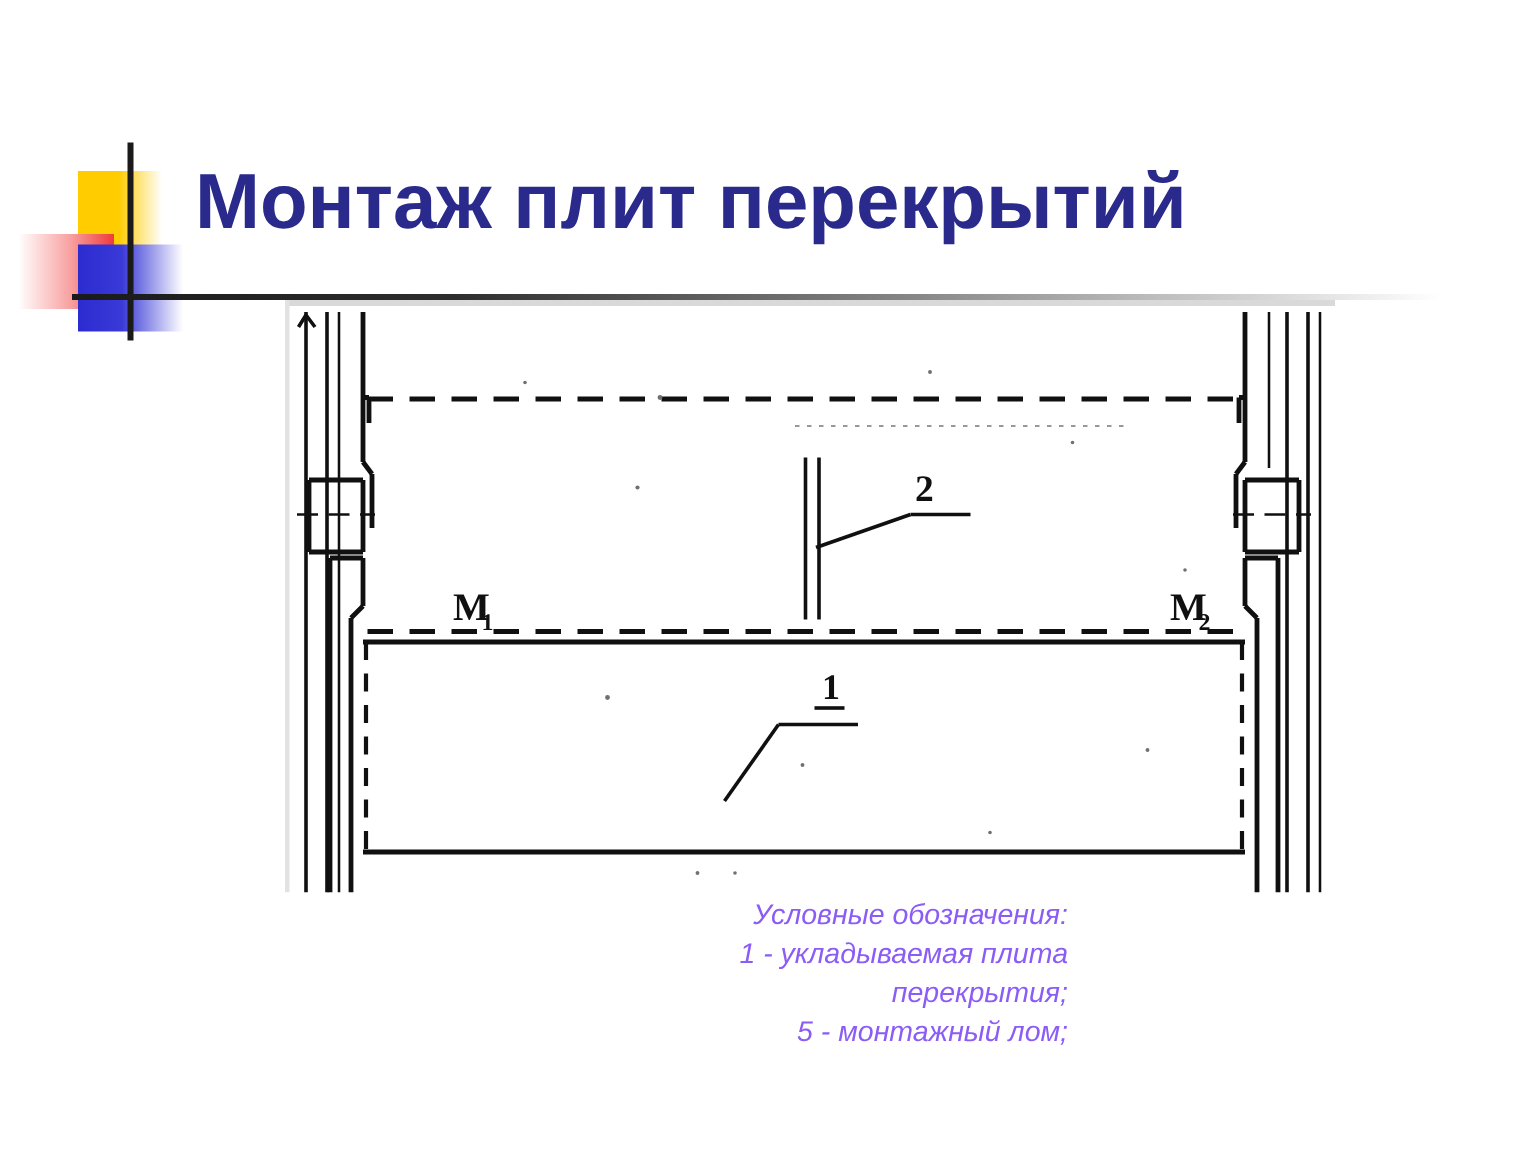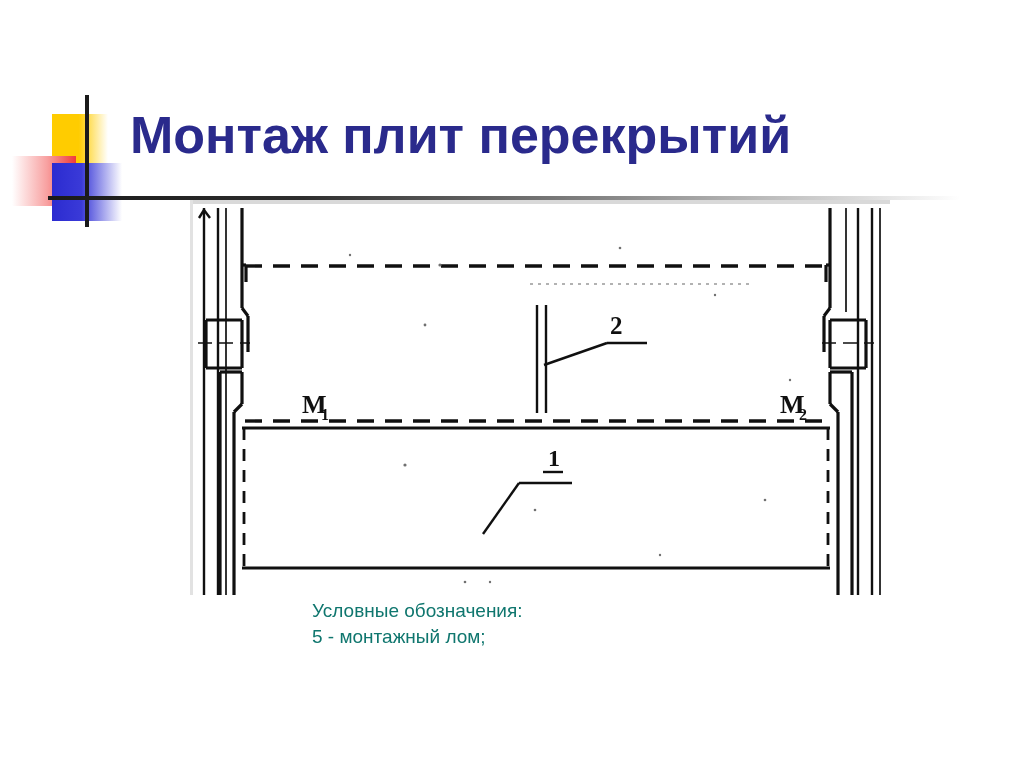--- a/index.html
+++ b/index.html
@@ -77,24 +77,25 @@
     left: 190px; top: 200px;
     width: 700px; height: 395px;
   }
   #drawing svg { display: block; }
 
   
   #legend {
     position: absolute;
     left: 312px; top: 598px;
     width: 400px;
-    text-align: left;
+    text-align: right;
     font-size: 19px;
-    color: #0f766e;
+    color: #8b5cf6;
     line-height: 1.37;
+    font-style: italic;
   }
   .legend-line { display: block; white-space: nowrap; }
 </style>
 </head>
 <body>
 
 <div id="slide">
 
   <div id="header-decor">
     <div class="decor-sq" id="decor-yellow"></div>
@@ -212,16 +213,18 @@
         <circle cx="275" cy="382" r="1.3"></circle>
         <circle cx="600" cy="180" r="1.2"></circle>
         <circle cx="300" cy="382" r="1.2"></circle>
         <circle cx="250" cy="65" r="1.6"></circle>
       </g>
     </svg>
   </div>
 
   <div id="legend">
     <span class="legend-line">Условные обозначения:</span>
+    <span class="legend-line">1 - укладываемая плита</span>
+    <span class="legend-line">перекрытия;</span>
     <span class="legend-line">5 - монтажный лом;</span>
   </div>
 
 </div>
 
 </body></html>

